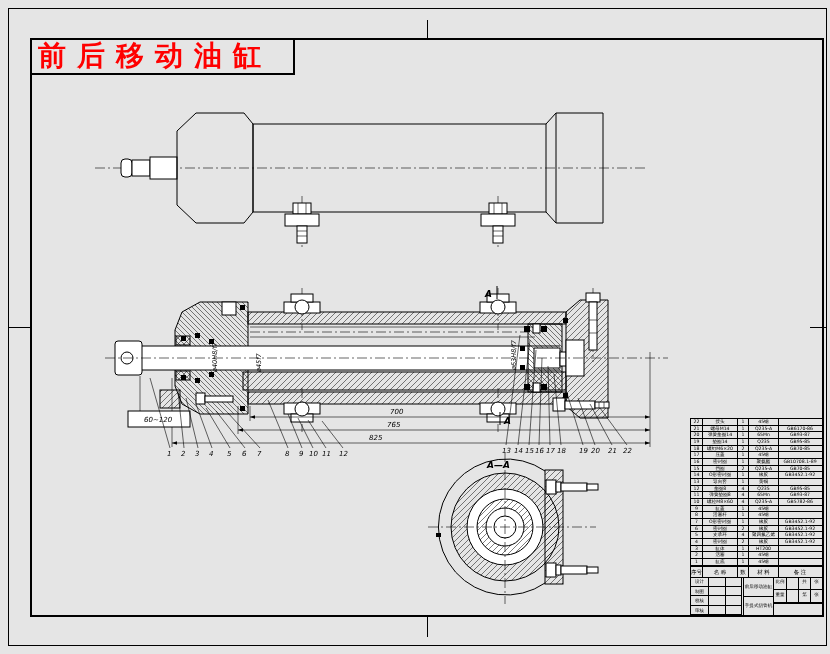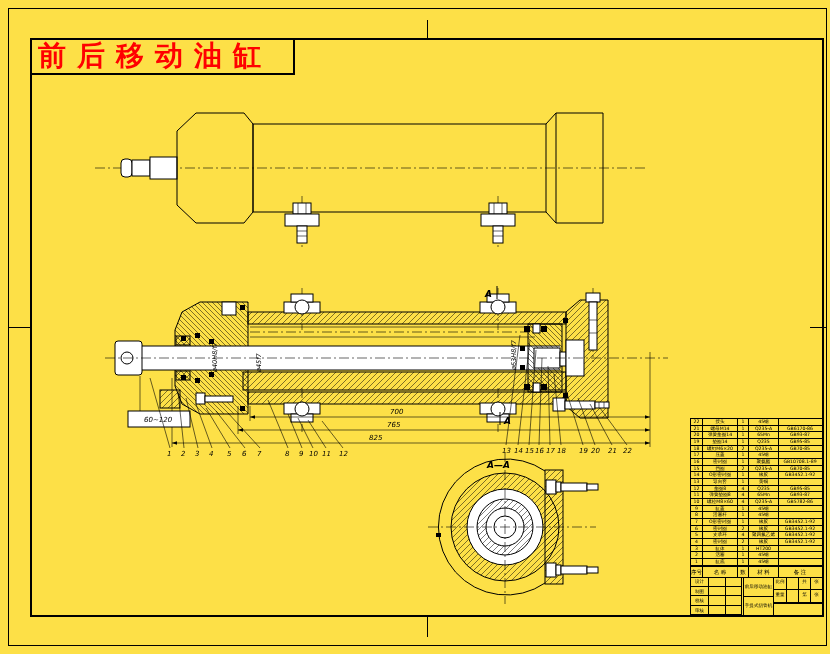--- a/index.html
+++ b/index.html
@@ -1,16 +1,16 @@
 <!DOCTYPE html>
 <html><head>
 <meta charset="utf-8">
 <style>
   html,body{margin:0;padding:0;background:#fff;}
-  .sheet{position:relative;width:830px;height:654px;background:#fde047;overflow:hidden;
+  .sheet{position:relative;width:830px;height:654px;background:#e5e5e5;overflow:hidden;
          font-family:"DejaVu Sans",sans-serif;color:#000;}
   .outer-border{position:absolute;left:8px;top:8px;width:819px;height:638px;border:1px solid #000;box-sizing:border-box;}
   .inner-border{position:absolute;left:30px;top:38px;width:794px;height:579px;border:2px solid #000;box-sizing:border-box;}
   .tick{position:absolute;background:#000;}
   .main-title{position:absolute;left:38px;top:41px;font-family:"Liberation Serif","DejaVu Serif",serif;
               font-weight:bold;font-size:28px;letter-spacing:11px;line-height:30px;white-space:nowrap;}
   .title-box-v{position:absolute;left:293px;top:38px;width:2px;height:36px;background:#000;}
   .title-box-h{position:absolute;left:30px;top:73px;width:265px;height:2px;background:#000;}
   svg{position:absolute;left:0;top:0;}
   svg .ln{fill:none;stroke:#000;stroke-width:1;}

